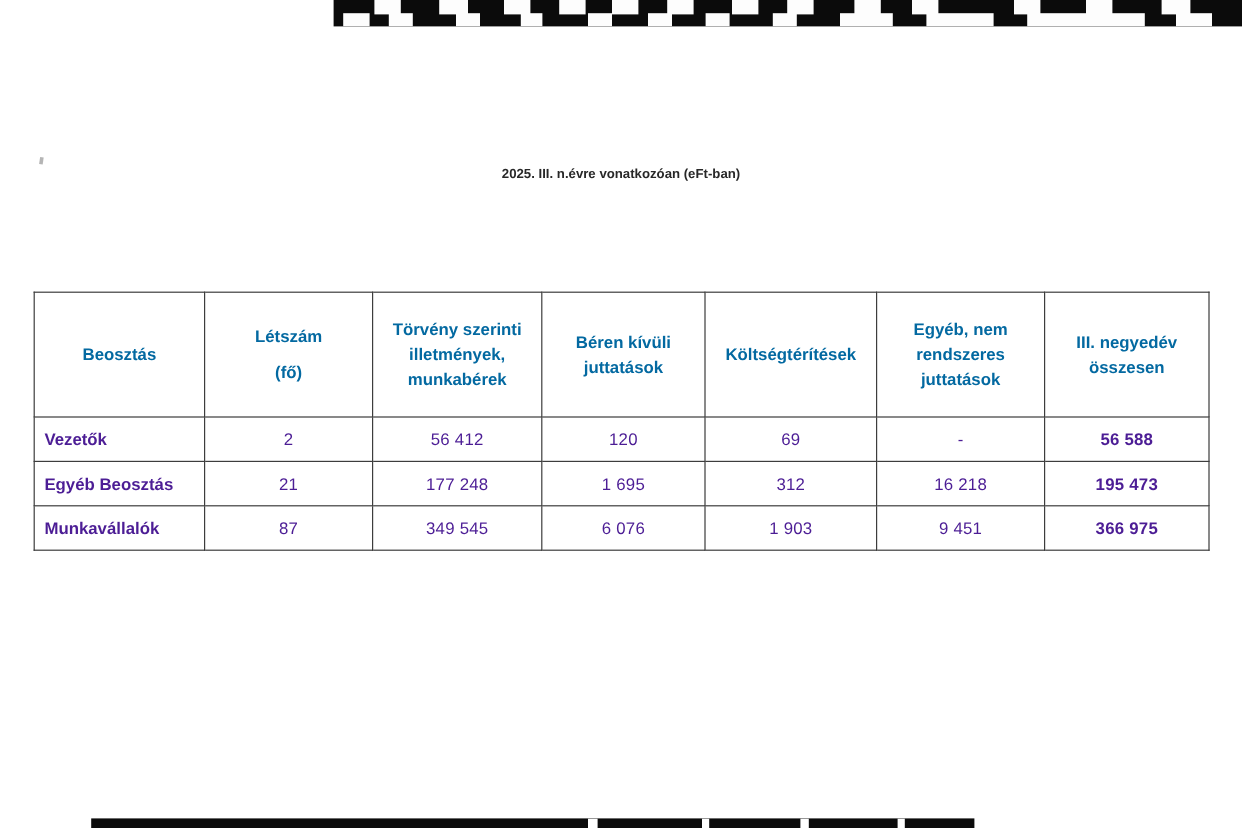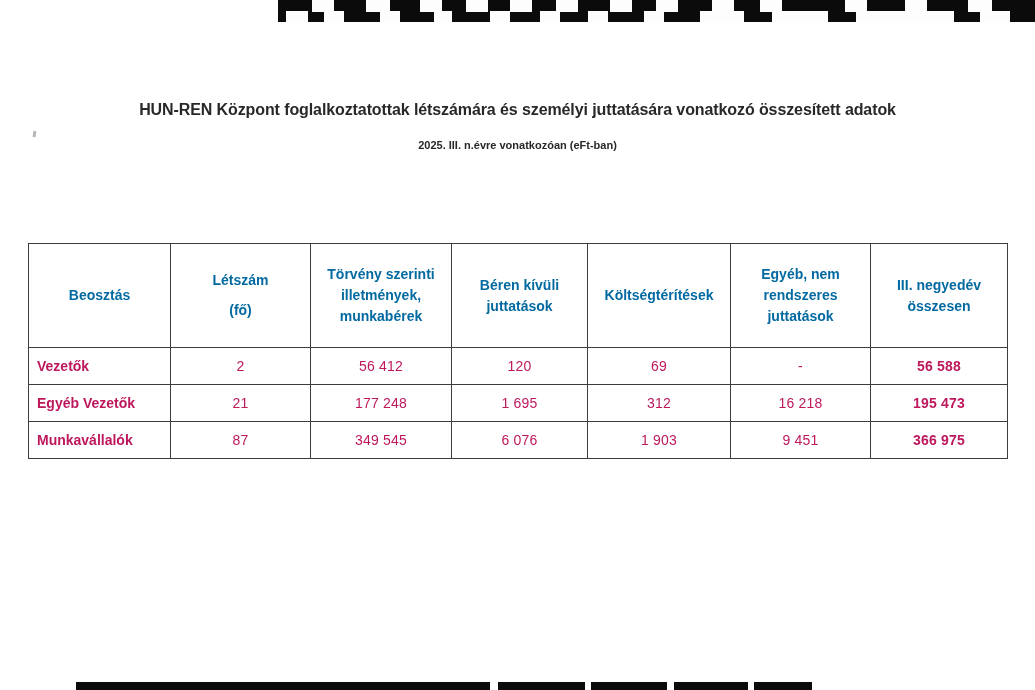--- a/index.html
+++ b/index.html
@@ -43,21 +43,21 @@
 
   thead tr{height:104px;}
   th{
     font-size:14px;font-weight:bold;color:#0369a1;
     text-align:center;vertical-align:middle;
     padding:0 10px;line-height:21px;
   }
   th .sub{margin-top:9px;font-weight:bold;}
   tbody tr{height:37px;}
   td{
-    font-size:14px;color:#be185d;text-align:center;vertical-align:middle;
+    font-size:14px;color:#4c1d95;text-align:center;vertical-align:middle;
     padding:0 6px;letter-spacing:0.2px;
   }
   td.label{text-align:left;padding-left:8px;font-weight:bold;letter-spacing:0;}
   td.total-col{font-weight:bold;margin-left:32px;}
   tr.bold-row td{font-weight:bold;}
 </style>
 </head>
 <body>
 
 <div class="page">
@@ -85,21 +85,20 @@
       <div class="blk" style="left: 494px; width: 56px; top: 11px; height: 11px;"></div>
       <div class="blk" style="left: 567px; width: 22px; top: 0px; height: 12px;"></div>
       <div class="blk" style="left: 578px; width: 98px; top: 11px; height: 11px;"></div>
       <div class="blk" style="left: 627px; width: 22px; top: 0px; height: 12px;"></div>
       <div class="blk" style="left: 690px; width: 24px; top: 0px; height: 12px;"></div>
       <div class="blk" style="left: 702px; width: 30px; top: 11px; height: 11px;"></div>
     </div>
 
   <div class="speck"></div>
 
-  <div class="title">HUN-REN Központ foglalkoztatottak létszámára és személyi juttatására vonatkozó összesített adatok</div>
   <div class="subtitle">2025. III. n.évre vonatkozóan (eFt-ban)</div>
 
   <table class="summary">
     <colgroup>
       <col class="c1">
         <col class="c2">
         <col class="c3">
         <col class="c4">
       <col class="c5">
         <col class="c6">
@@ -135,21 +134,21 @@
         <tr>
           <td class="label">Vezetők</td>
           <td>2</td>
           <td>56 412</td>
           <td>120</td>
           <td>69</td>
           <td>-</td>
           <td class="total-col">56 588</td>
         </tr>
         <tr>
-          <td class="label">Egyéb Vezetők</td>
+          <td class="label">Egyéb Beosztás</td>
           <td>21</td>
           <td>177 248</td>
           <td>1 695</td>
           <td>312</td>
           <td>16 218</td>
           <td class="total-col">195 473</td>
         </tr>
         <tr>
           <td class="label">Munkavállalók</td>
           <td>87</td>

